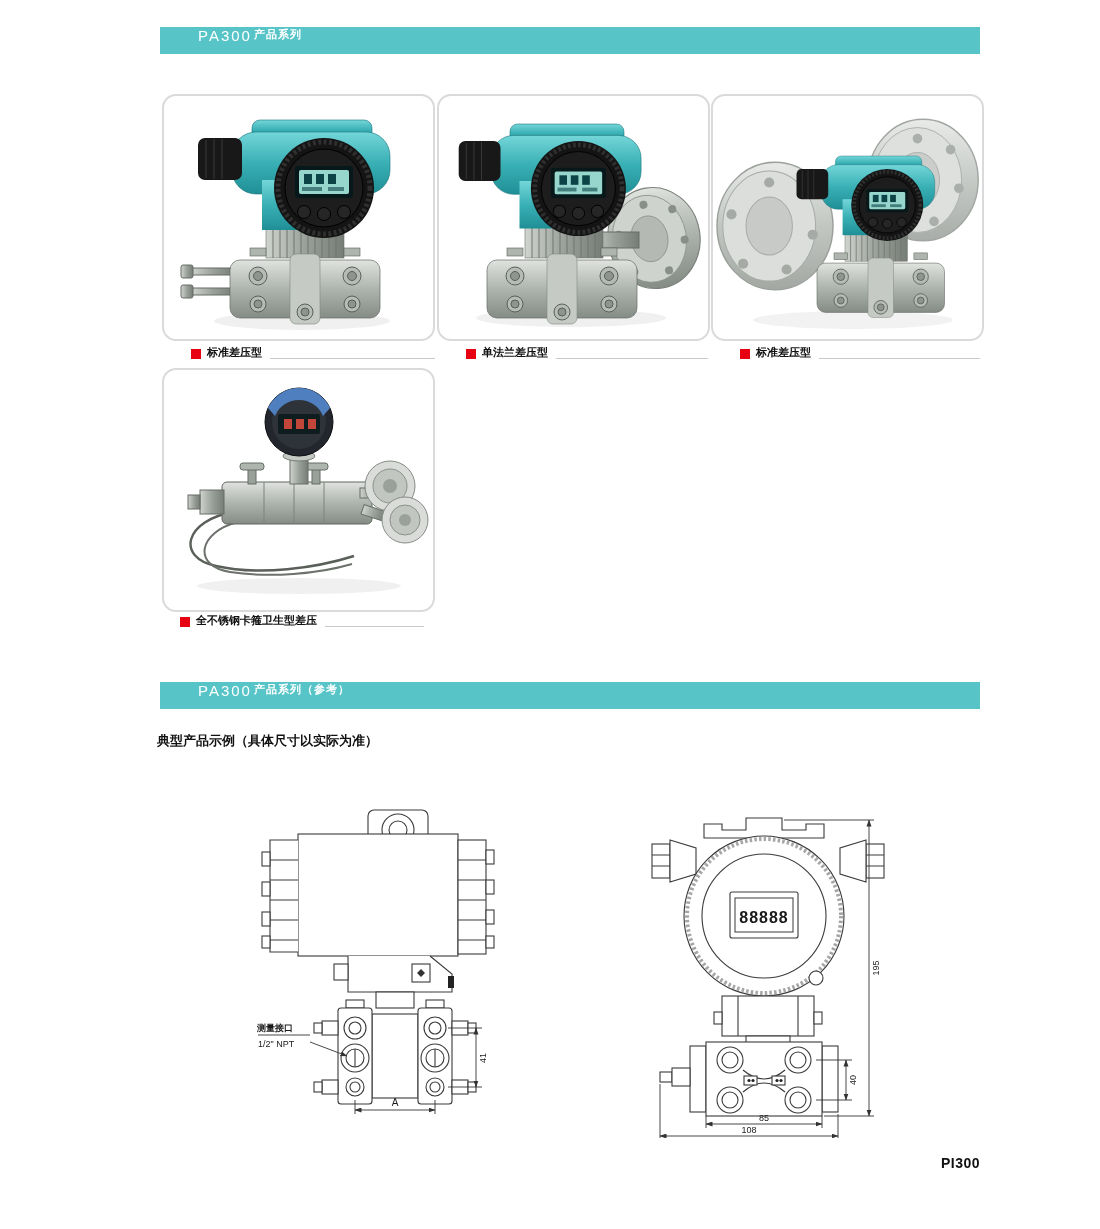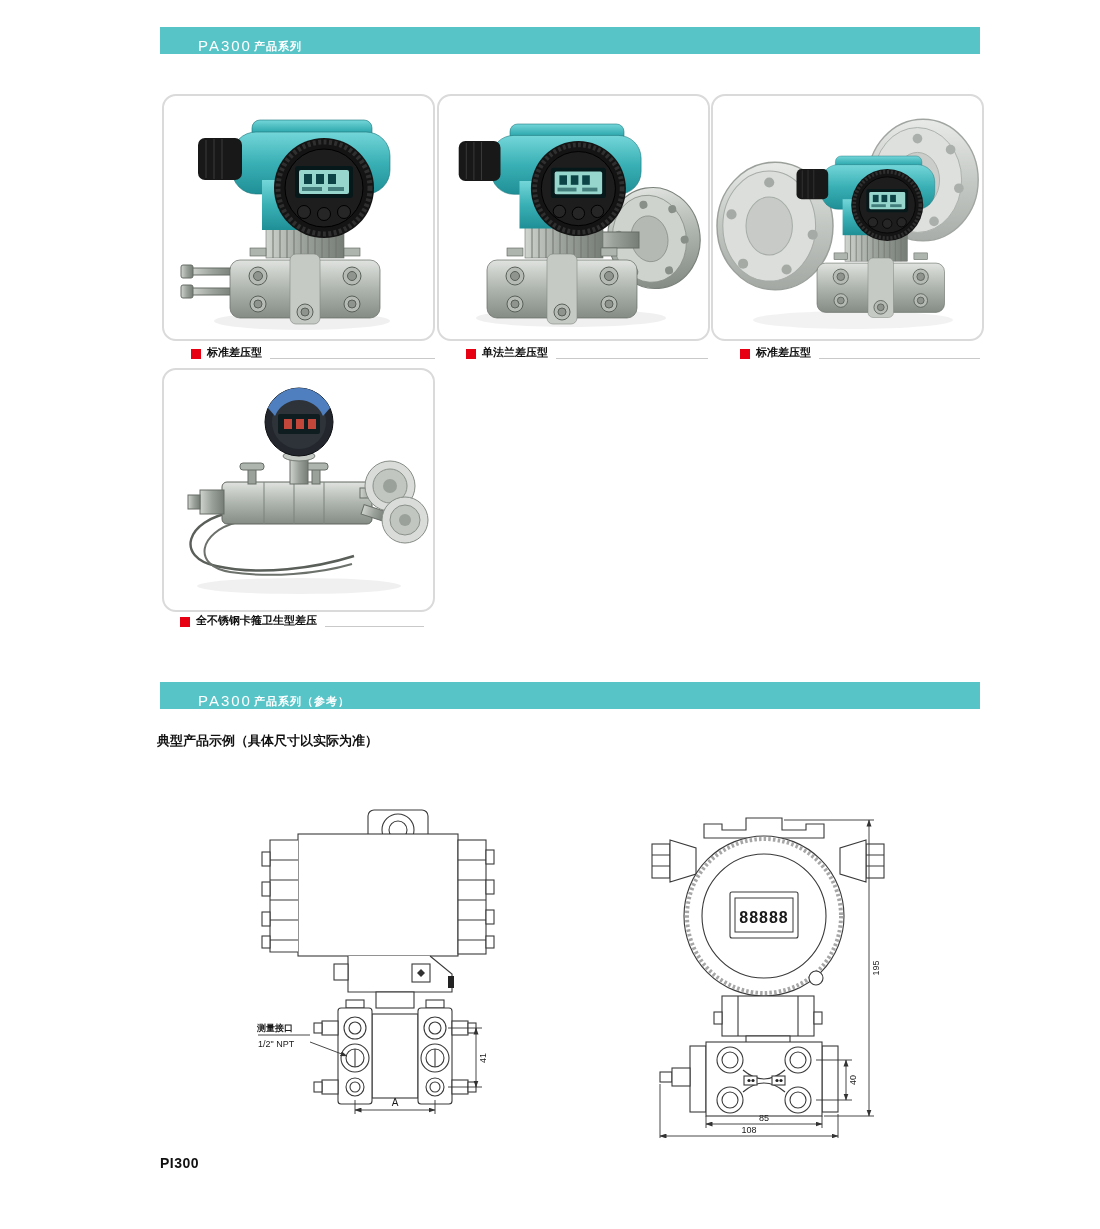--- a/index.html
+++ b/index.html
@@ -2,36 +2,36 @@
 <html><head>
 <meta charset="utf-8">
 <style>
   html,body{margin:0;padding:0;}
   body{
     width:1100px;height:1229px;position:relative;background:#ffffff;
     font-family:"Liberation Sans",sans-serif;color:#111;overflow:hidden;
   }
   .banner{
     position:absolute;left:160px;width:820px;height:27px;
-    background:#57c4c8;color:#ffffff;display:flex;align-items:flex-end;
+    background:#57c4c8;color:#ffffff;display:flex;align-items:flex-start;
     padding-left:38px;box-sizing:border-box;
   }
   .banner .en{font-size:15px;font-weight:400;letter-spacing:2px;margin-right:2px;}
   .banner .cn{font-size:11px;font-weight:700;letter-spacing:1px;}
   .card{
     position:absolute;border:2px solid #dadada;border-radius:14px;
     background:#fff;overflow:hidden;
   }
   .card svg{display:block;}
   .caption{position:absolute;display:flex;align-items:flex-end;height:14px;}
   .caption .sq{width:10px;height:10px;background:#e60012;flex:0 0 auto;margin-right:6px;}
   .caption .txt{font-size:11px;font-weight:700;color:#101010;white-space:nowrap;line-height:14px;}
   .caption .rule{height:1px;background:#c9c9c9;flex:1 1 auto;margin-left:8px;}
   .note{position:absolute;left:157px;top:732px;font-size:13px;font-weight:700;}
-  .footer-model{position:absolute;left:160px;top:1155px;width:820px;text-align:left;
+  .footer-model{position:absolute;left:160px;top:1155px;width:820px;text-align:right;
     font-size:14px;font-weight:700;letter-spacing:.5px;}
   .draw{position:absolute;}
   .draw text{font-family:"Liberation Sans",sans-serif;fill:#1a1a1a;}
 </style>
 </head>
 <body>
 
 <svg width="0" height="0" style="position:absolute" aria-hidden="true">
   <defs>
     <linearGradient id="tealg" x1="0" y1="0" x2="0" y2="1">

